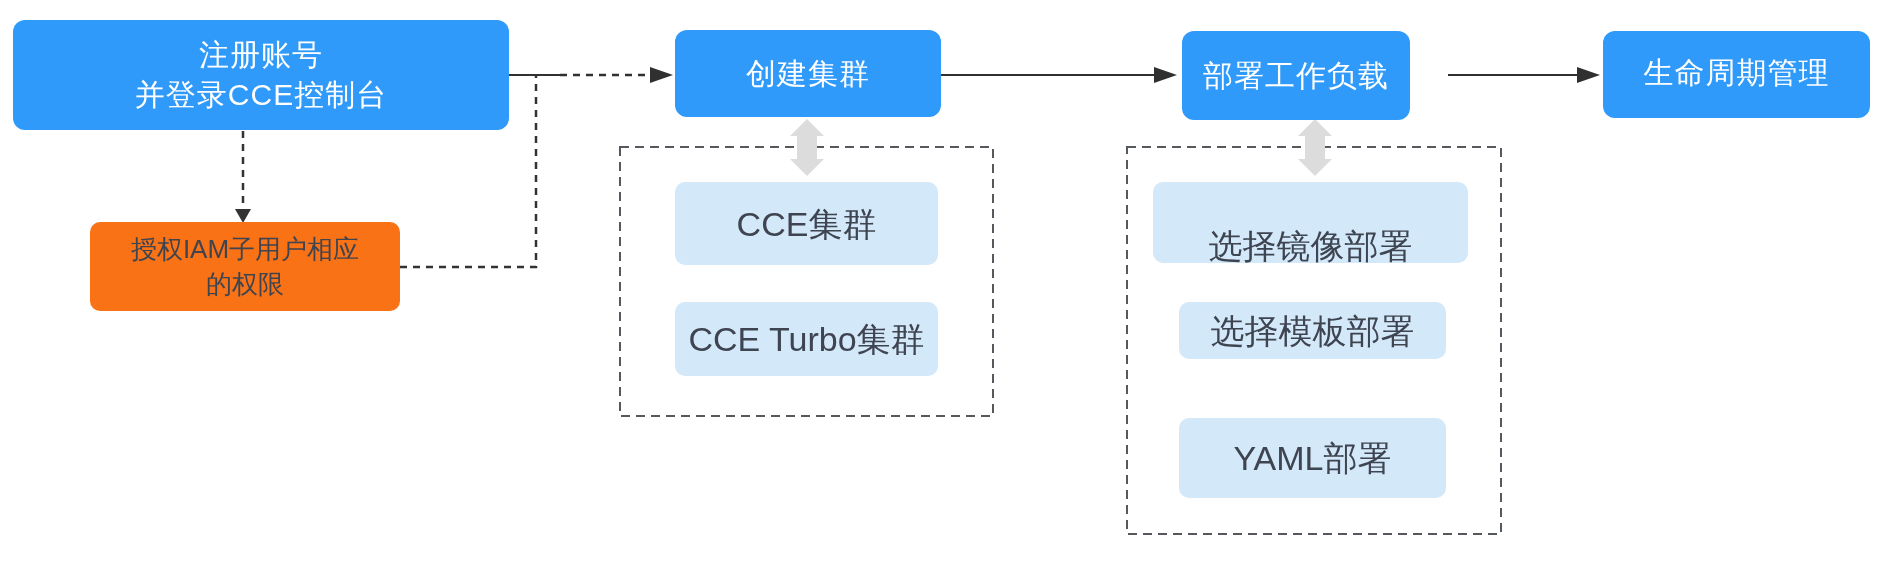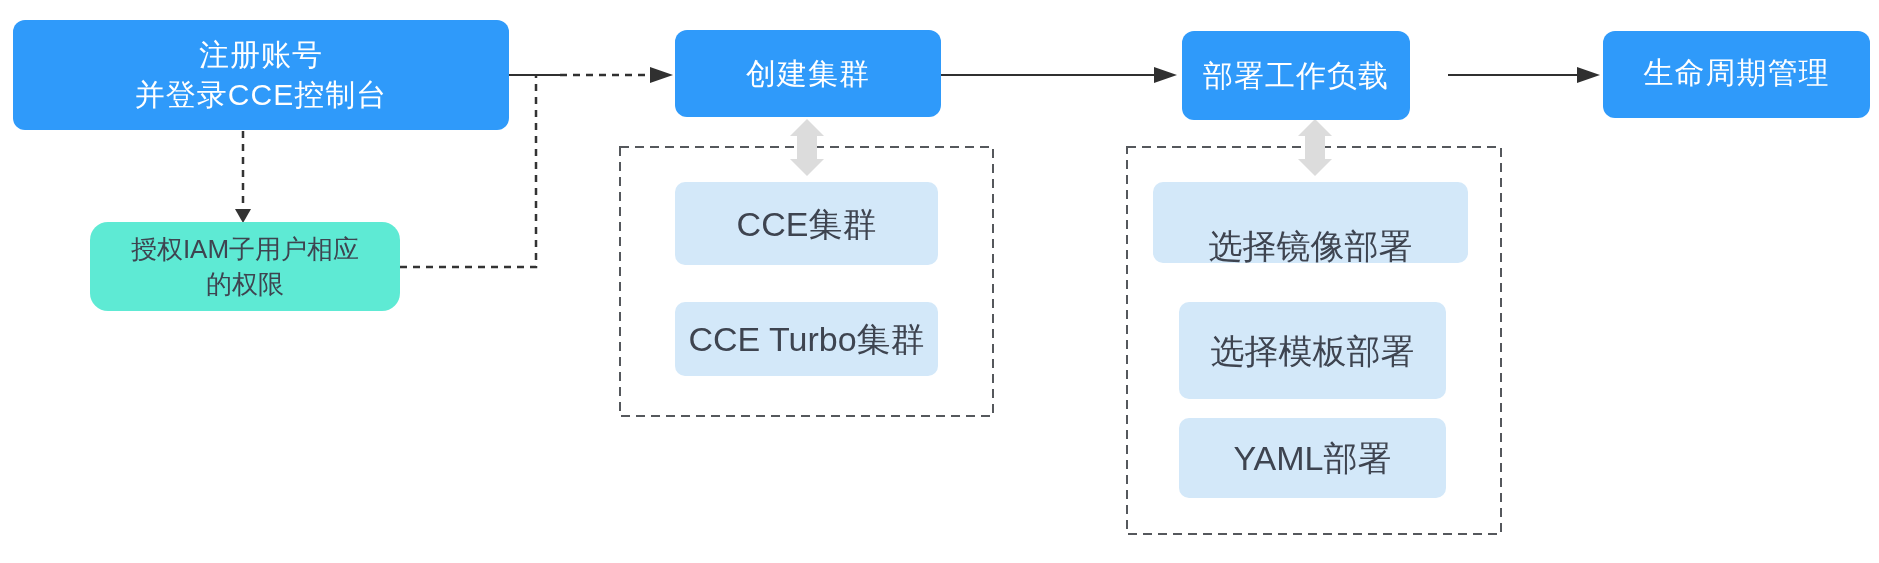--- a/index.html
+++ b/index.html
@@ -28,42 +28,42 @@
   }
   .node-primary {
     background: #2f9afa;
     color: #ffffff;
     border-radius: 12px;
     font-size: 30px;
     line-height: 40px;
     letter-spacing: 1px;
   }
   .node-secondary {
-    background: #5eead4;
+    background: #f97316;
     color: #3e4450;
-    border-radius: 18px;
+    border-radius: 10px;
     font-size: 26px;
     line-height: 35px;
   }
   .node-option {
     background: #d3e8f9;
     color: #3e4450;
     border-radius: 10px;
     font-size: 34px;
     line-height: 34px;
   }
   
   #step1   { left: 13px;   top: 20px;  width: 496px; height: 110px; }
   #iam     { left: 90px;   top: 222px; width: 310px; height: 89px;  }
   #step2   { left: 675px;  top: 30px;  width: 266px; height: 87px;  }
   #opt-cce    { left: 675px;  top: 182px; width: 263px; height: 83px; }
   #opt-turbo  { left: 675px;  top: 302px; width: 263px; height: 74px; }
   #step3   { left: 1182px; top: 31px;  width: 228px; height: 89px;  }
   #opt-image  { left: 1153px; top: 182px; width: 315px; height: 81px; justify-content: flex-end; }
-  #opt-tpl    { left: 1179px; top: 302px; width: 267px; height: 97px; align-items: center; }
+  #opt-tpl    { left: 1179px; top: 302px; width: 267px; height: 57px; align-items: center; }
   #opt-yaml   { left: 1179px; top: 418px; width: 267px; height: 80px; text-align: right; }
   #step4   { left: 1603px; top: 31px;  width: 267px; height: 87px; font-family: Liberation Mono, monospace;  }
 </style>
 </head>
 <body>
 
 <div class="canvas">
 
   <svg class="connector-layer" width="1879" height="563" viewBox="0 0 1879 563" xmlns="http://www.w3.org/2000/svg">
 

